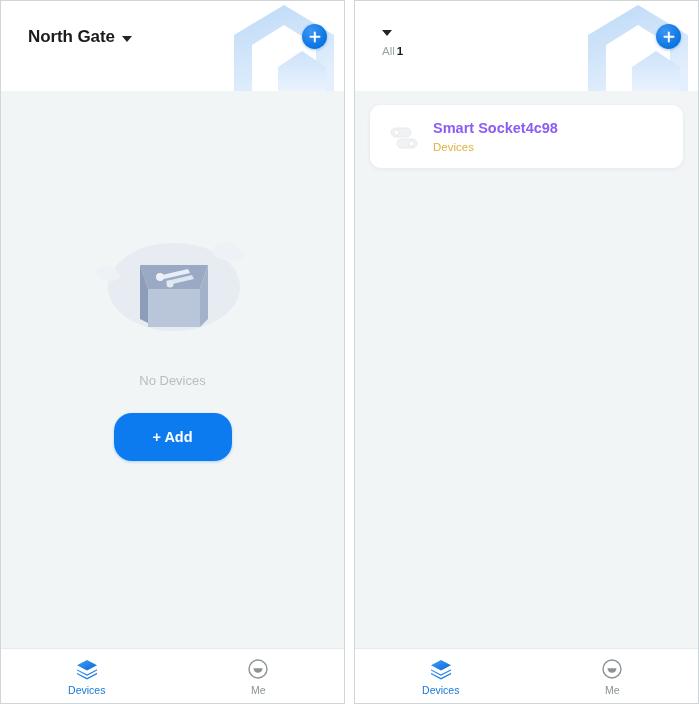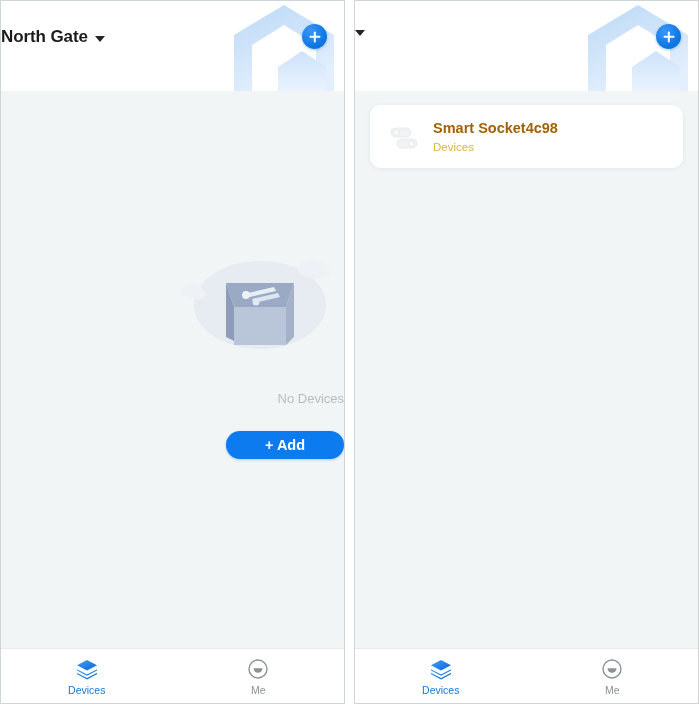--- a/index.html
+++ b/index.html
@@ -45,21 +45,21 @@
     right: -2px;
     top: 0;
     width: 130px;
     height: 90px;
     pointer-events: none;
   }
 
   .header-texts {
     position: relative;
     z-index: 3;
-    padding: 26px 0 0 0;
+    padding: 26px 0 0 27px;
   }
 
   .title-row {
     display: flex;
     align-items: center;
     gap: 7px;
   }
 
   .screen-title {
     font-size: 17px;
@@ -121,35 +121,35 @@
     flex: 1 1 auto;
     position: relative;
     background: #f1f5f6;
     overflow: hidden;
   }
 
   
   .empty-state {
     position: absolute;
     left: 0; right: 0;
-    top: 158px;
+    top: 140px;
     display: flex;
     flex-direction: column;
-    align-items: flex-end;
+    align-items: center;
   }
   .empty-illustration { width: 170px; height: 120px; }
   .empty-text {
     margin-top: 22px;
     font-size: 13px;
     color: #b6bec2;
   }
   .add-button {
     margin-top: 25px;
     width: 118px;
-    height: 28px;
+    height: 48px;
     border-radius: 18px;
     background: #0d7bf0;
     color: #ffffff;
     font-size: 14.5px;
     font-weight: bold;
     border: none;
     cursor: pointer;
     font-family: "Liberation Sans", sans-serif;
     box-shadow: 0 1px 3px rgba(13,123,240,0.3);
   }
@@ -178,21 +178,21 @@
   }
   .device-info {
     margin-left: 9px;
     display: flex;
     flex-direction: column;
     gap: 5px;
   }
   .device-name {
     font-size: 14.5px;
     font-weight: bold;
-    color: #a16207;
+    color: #8b5cf6;
   }
   .device-status {
     font-size: 11.5px;
     color: #deb23c;
   }
 
   
   .bottom-nav {
     flex: 0 0 55px;
     height: 55px;
@@ -303,20 +303,23 @@
     <div class="header">
 
       <svg class="house-watermark" viewBox="0 0 130 90">
         <path d="M68 4 L118 34 L118 90 L100 90 L100 44 L68 24 L36 44 L36 90 L18 90 L18 34 Z" fill="url(#hg1)"></path>
         <path d="M86 50 L110 66 L110 90 L62 90 L62 66 Z" fill="url(#hg2)"></path>
       </svg>
 
       <div class="header-texts">
         <div class="title-row">
           <span class="caret-icon"></span>
+        </div>
+        <div class="count-row">
+          <span>All</span><span class="count-value">1</span>
         </div>
       </div>
 
       <div class="add-fab"></div>
     </div>
 
     <div class="body-area">
       <div class="device-list">
         <div class="device-card">
           <div class="device-icon">

